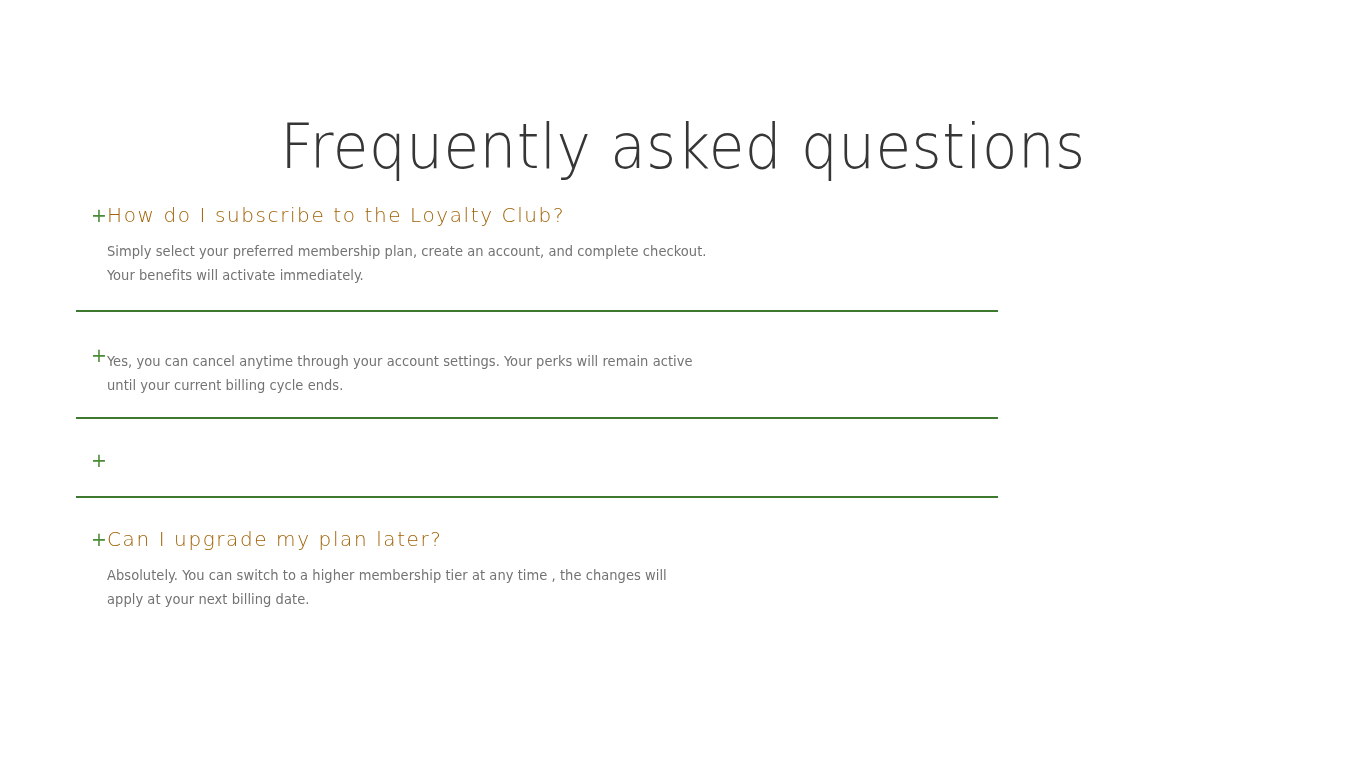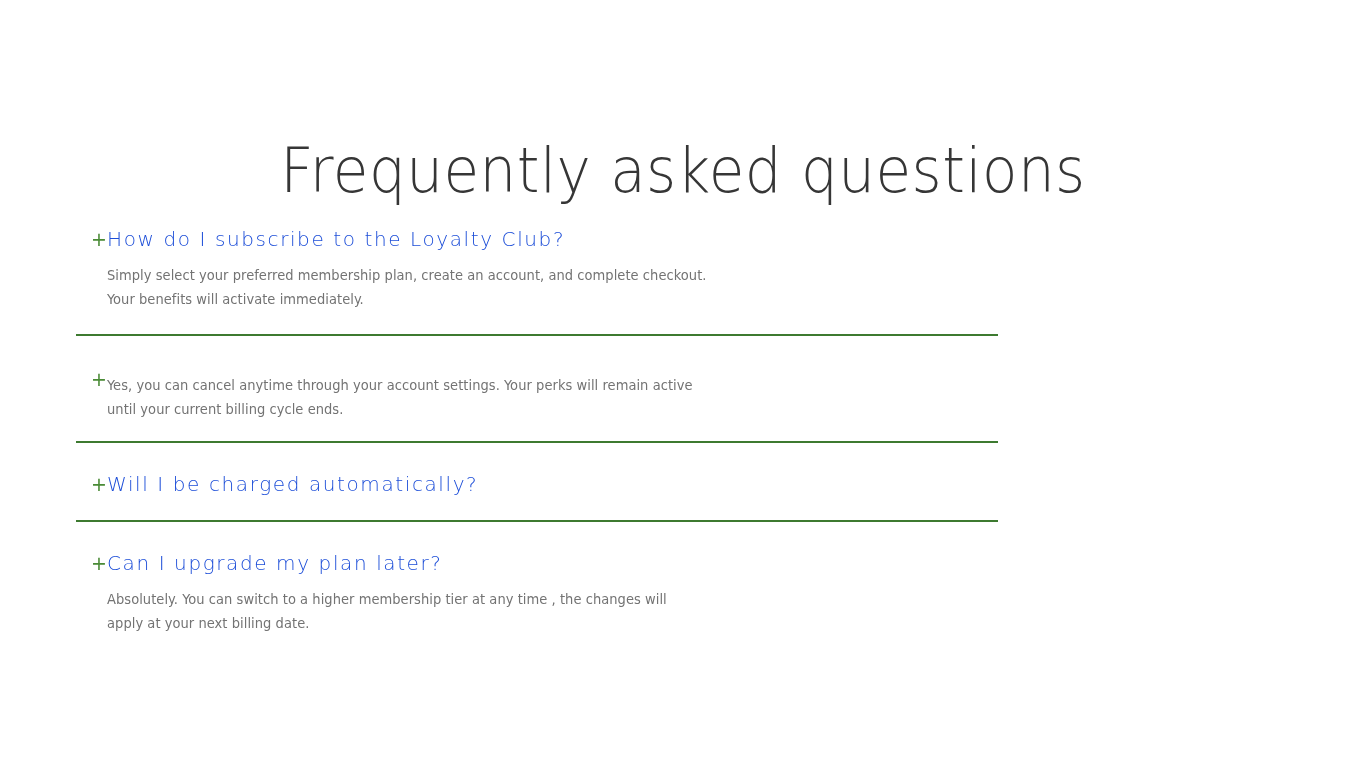--- a/index.html
+++ b/index.html
@@ -14,21 +14,20 @@
     font-family: "Liberation Sans", sans-serif;
     overflow: hidden;
     position: relative;
     -webkit-font-smoothing: antialiased;
   }
 
   .slide {
     position: absolute;
     inset: 0;
     background: #ffffff;
-    margin-top: 24px;
   }
 
   
   .page-title {
     position: absolute;
     left: 0;
     right: 0;
     top: 72px;
     text-align: center;
     font-family: "DejaVu Sans", sans-serif;
@@ -79,21 +78,21 @@
     flex: 1 1 auto;
     min-width: 0;
   }
 
   .faq-question {
     font-family: "DejaVu Sans", sans-serif;
     font-size: 20px;
     font-weight: 300;
     font-stretch: condensed;
     letter-spacing: 1.6px;
-    color: #1d4ed8;
+    color: #a16207;
     line-height: 30px;
     margin: 0;
     white-space: nowrap;
   }
 
   .faq-answer {
     font-family: "DejaVu Sans", sans-serif;
     font-size: 14.5px;
     font-weight: 400;
     font-stretch: condensed;
@@ -154,21 +153,20 @@
         </div>
       </div>
       <div class="faq-spacer"></div>
       <div class="faq-divider" style="background: rgb(61, 122, 48);"></div>
     </div>
 
     <div class="faq-item faq-item--2">
       <div class="faq-row">
         <span class="faq-toggle-icon">+</span>
         <div class="faq-body">
-          <div class="faq-question">Will I be charged automatically?</div>
         </div>
       </div>
       <div class="faq-spacer"></div>
       <div class="faq-divider" style="background: rgb(61, 122, 48);"></div>
     </div>
 
     <div class="faq-item faq-item--3">
       <div class="faq-row">
         <span class="faq-toggle-icon">+</span>
         <div class="faq-body">

